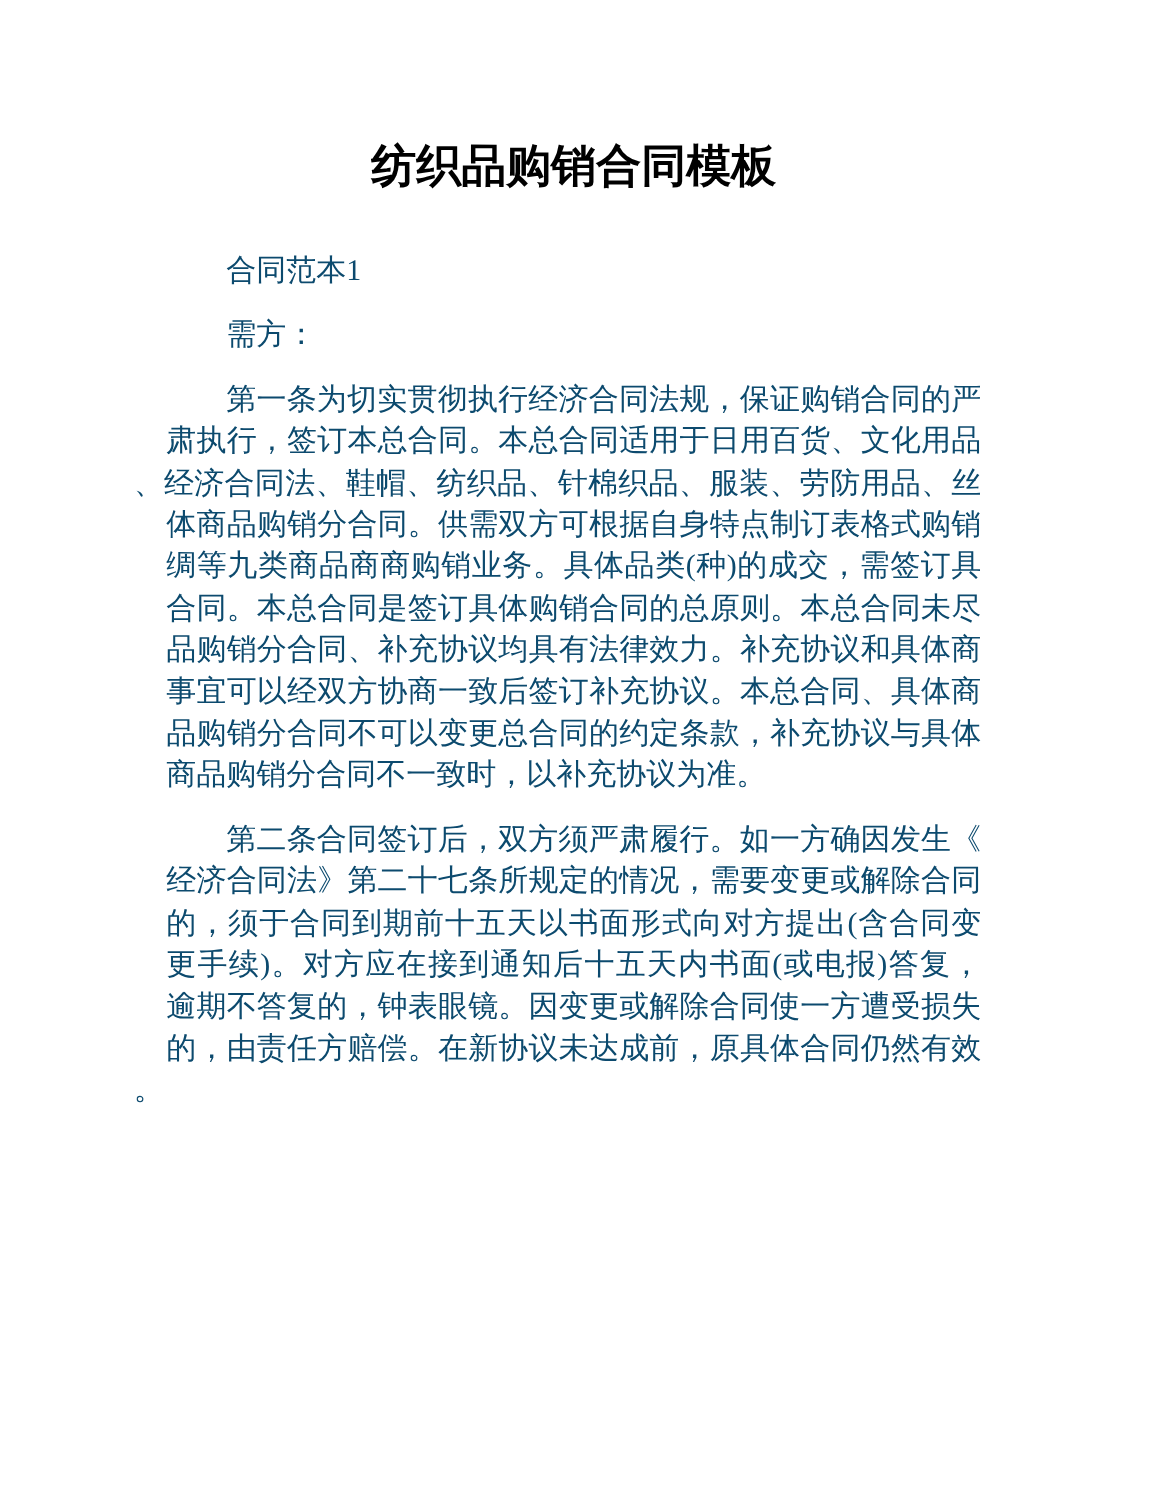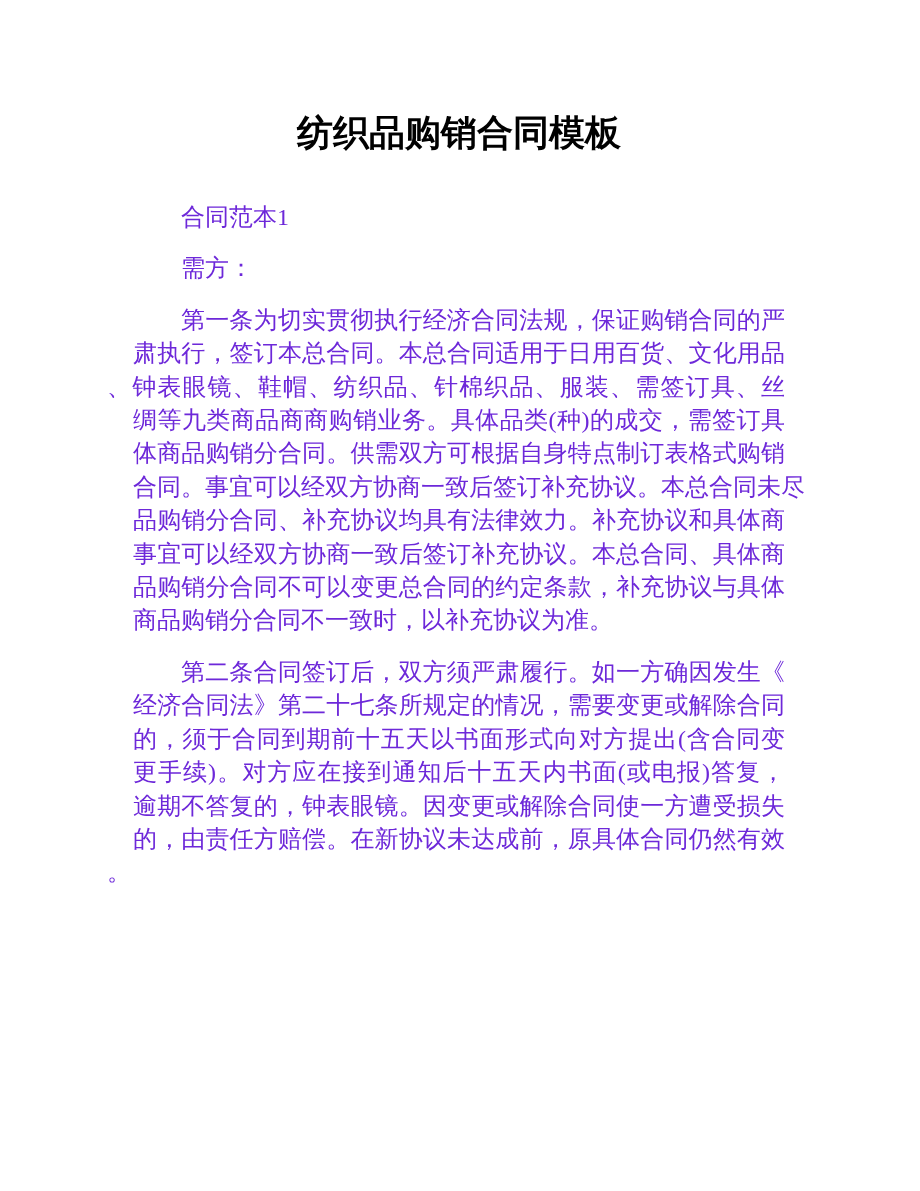--- a/index.html
+++ b/index.html
@@ -34,21 +34,21 @@
   .para {
     margin: 18px 0;
     width: 652px;
   }
   .line {
     font-size: 24px;
     line-height: 33.4px;
     white-space: nowrap;
     text-align: justify;
     text-align-last: justify;
-    color: #6d28d9;
+    color: #0c4a6e;
   }
   .line.last {
     text-align-last: left;
   }
   .line.indent {
     padding-left: 48px;
   }
   .line.hang {
     margin-left: -26px;
   }
@@ -65,24 +65,24 @@
   </div>
 
 
   <div class="para">
     <div class="line indent last">需方：</div>
   </div>
 
   <div class="para">
     <div class="line indent">第一条为切实贯彻执行经济合同法规，保证购销合同的严</div>
     <div class="line">肃执行，签订本总合同。本总合同适用于日用百货、文化用品</div>
-    <div class="line hang">、钟表眼镜、鞋帽、纺织品、针棉织品、服装、需签订具、丝</div>
+    <div class="line hang">、经济合同法、鞋帽、纺织品、针棉织品、服装、劳防用品、丝</div>
+    <div class="line">体商品购销分合同。供需双方可根据自身特点制订表格式购销</div>
     <div class="line">绸等九类商品商商购销业务。具体品类(种)的成交，需签订具</div>
-    <div class="line">体商品购销分合同。供需双方可根据自身特点制订表格式购销</div>
-    <div class="line">合同。事宜可以经双方协商一致后签订补充协议。本总合同未尽</div>
+    <div class="line">合同。本总合同是签订具体购销合同的总原则。本总合同未尽</div>
     <div class="line">品购销分合同、补充协议均具有法律效力。补充协议和具体商</div>
     <div class="line">事宜可以经双方协商一致后签订补充协议。本总合同、具体商</div>
     <div class="line">品购销分合同不可以变更总合同的约定条款，补充协议与具体</div>
     <div class="line last">商品购销分合同不一致时，以补充协议为准。</div>
   </div>
 
   <div class="para">
     <div class="line indent">第二条合同签订后，双方须严肃履行。如一方确因发生《</div>
     <div class="line">经济合同法》第二十七条所规定的情况，需要变更或解除合同</div>
     <div class="line">的，须于合同到期前十五天以书面形式向对方提出(含合同变</div>

